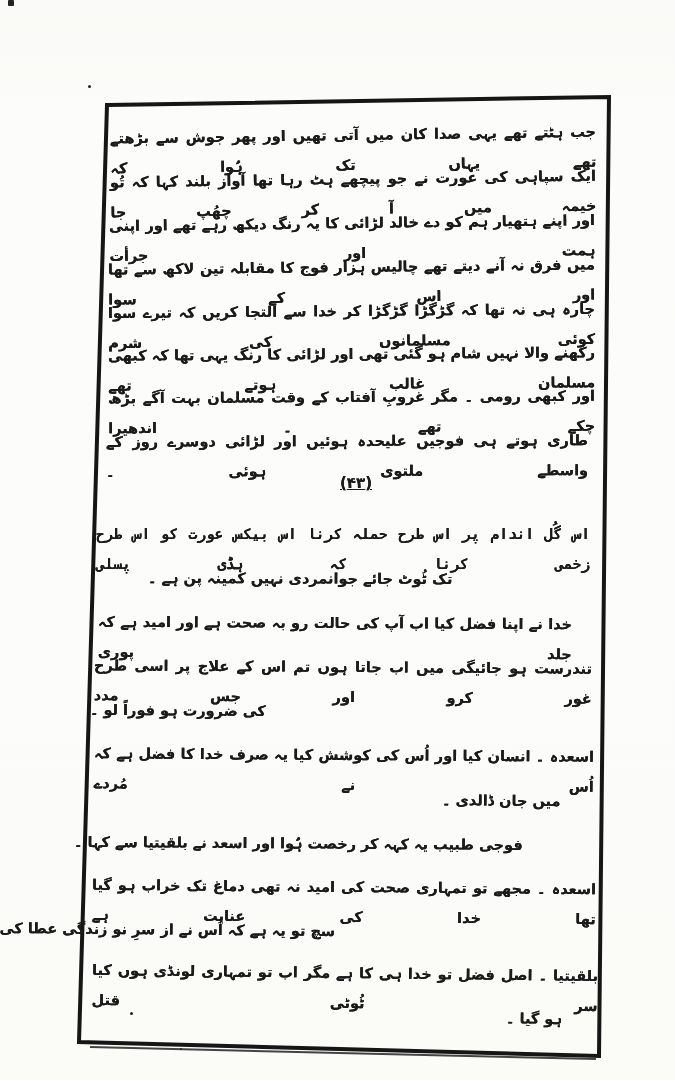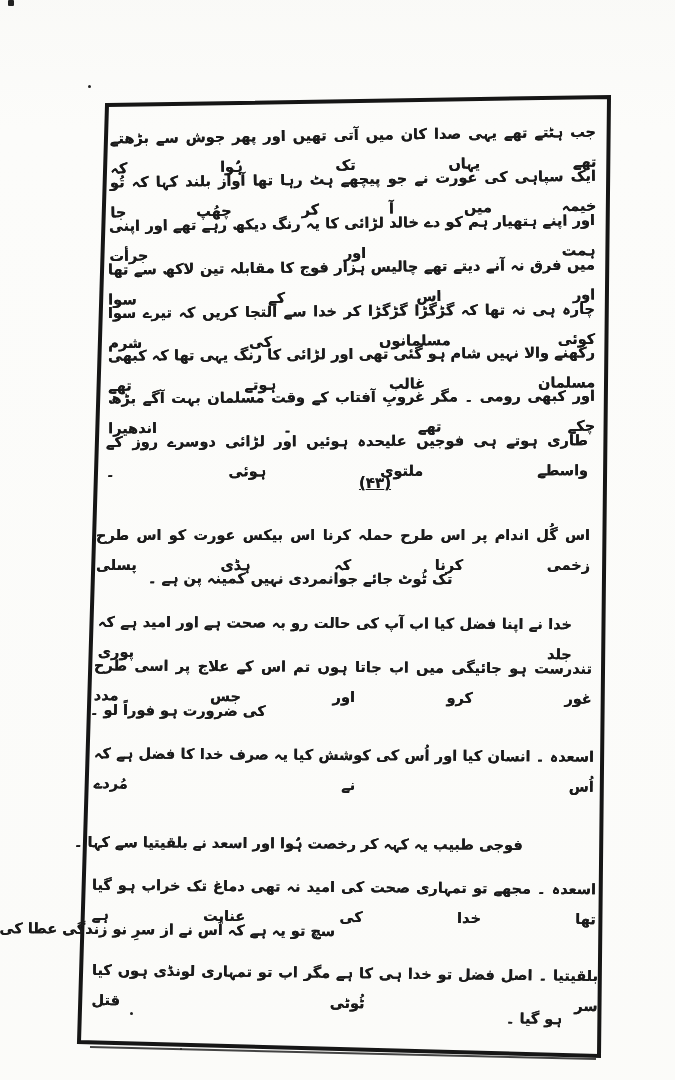--- a/index.html
+++ b/index.html
@@ -61,27 +61,28 @@
 
   <div class="line full" style="left:110px;top:120px;width:486px;transform:rotate(-0.8deg);">جب ہٹتے تھے یہی صدا کان میں آتی تھیں اور پھر جوش سے بڑھتے تھے یہاں تک ہُوا کہ</div>
   <div class="line full" style="left:110px;top:164px;width:486px;transform:rotate(-0.8deg);">ایک سپاہی کی عورت نے جو پیچھے ہٹ رہا تھا آواز بلند کہا کہ تُو خیمہ میں آ کر چھُپ جا</div>
   <div class="line full" style="left:109px;top:208px;width:486px;transform:rotate(-0.7deg);">اور اپنے ہتھیار ہم کو دے خالد لڑائی کا یہ رنگ دیکھ رہے تھے اور اپنی ہمت اور جرأت</div>
   <div class="line full" style="left:108px;top:252px;width:487px;transform:rotate(-0.6deg);">میں فرق نہ آنے دیتے تھے چالیس ہزار فوج کا مقابلہ تین لاکھ سے تھا اور اس کے سوا</div>
   <div class="line full" style="left:108px;top:296px;width:487px;transform:rotate(-0.5deg);">چارہ ہی نہ تھا کہ گڑگڑا گڑگڑا کر خدا سے التجا کریں کہ تیرے سوا کوئی مسلمانوں کی شرم</div>
   <div class="line full" style="left:108px;top:339px;width:487px;transform:rotate(-0.4deg);">رکھنے والا نہیں شام ہو گئی تھی اور لڑائی کا رنگ یہی تھا کہ کبھی مسلمان غالب ہوتے تھے</div>
   <div class="line full" style="left:108px;top:382px;width:487px;transform:rotate(-0.3deg);">اور کبھی رومی ۔ مگر غروبِ آفتاب کے وقت مسلمان بہت آگے بڑھ چکے تھے ۔ اندھیرا</div>
   <div class="line full" style="left:106px;top:426px;width:482px;transform:rotate(-0.2deg);">طاری ہوتے ہی فوجیں علیحدہ ہوئیں اور لڑائی دوسرے روز کے واسطے ملتوی ہوئی ۔</div>
 
-  <div class="marker" style="left:340px;top:474px;width:70px;text-align:center;text-decoration:underline;">(۴۳)</div>
+  <div class="marker" style="left:340px;top:474px;width:70px;text-align:left;text-decoration:underline;">(۴۳)</div>
 
-  <div class="line full" style="left:96px;top:520px;width:494px;transform:rotate(0deg);">اس گُل اندام پر اس طرح حملہ کرنا اس بیکس عورت کو اس طرح زخمی کرنا کہ ہڈی پسلی</div>
+  <div class="line full" style="left:96px;top:520px;width:494px;transform:rotate(0deg);font-family:Liberation Mono, monospace;">اس گُل اندام پر اس طرح حملہ کرنا اس بیکس عورت کو اس طرح زخمی کرنا کہ ہڈی پسلی</div>
   <div class="line part" style="right:223px;top:564px;transform:rotate(0.2deg);transform-origin:right center;">تک ٹُوٹ جائے جوانمردی نہیں کمینہ پن ہے ۔</div>
   <div class="line full" style="left:98px;top:608px;width:474px;transform:rotate(0.3deg);">خدا نے اپنا فضل کیا اب آپ کی حالت رو بہ صحت ہے اور امید ہے کہ جلد پوری</div>
   <div class="line full" style="left:94px;top:652px;width:498px;transform:rotate(0.4deg);">تندرست ہو جائیگی میں اب جاتا ہوں تم اس کے علاج پر اسی طرح غور کرو اور جس مدد</div>
   <div class="line part" style="right:409px;top:696px;transform:rotate(0.4deg);transform-origin:right center;">کی ضرورت ہو فوراً لو ۔</div>
   <div class="line full" style="left:94px;top:740px;width:500px;transform:rotate(0.4deg);">اسعدہ ۔ انسان کیا اور اُس کی کوشش کیا یہ صرف خدا کا فضل ہے کہ اُس نے مُردے</div>
+  <div class="line part" style="right:115px;top:786px;transform:rotate(0.4deg);transform-origin:right center;">میں جان ڈالدی ۔</div>
   <div class="line part" style="right:152px;top:830px;transform:rotate(0.4deg);transform-origin:right center;">فوجی طبیب یہ کہہ کر رخصت ہُوا اور اسعد نے بلقیتیا سے کہا ۔</div>
   <div class="line full" style="left:92px;top:872px;width:504px;transform:rotate(0.5deg);">اسعدہ ۔ مجھے تو تمہاری صحت کی امید نہ تھی دماغ تک خراب ہو گیا تھا خدا کی عنایت ہے</div>
   <div class="line part" style="right:340px;top:916px;transform:rotate(0.5deg);transform-origin:right center;">سچ تو یہ ہے کہ اُس نے از سرِ نو زندگی عطا کی ۔</div>
   <div class="line full" style="left:92px;top:958px;width:506px;transform:rotate(0.7deg);">بلقیتیا ۔ اصل فضل تو خدا ہی کا ہے مگر اب تو تمہاری لونڈی ہوں کیا سر ٹُوٹی قتل</div>
   <div class="line part" style="right:113px;top:1004px;transform:rotate(0.8deg);transform-origin:right center;margin-left:48px;">ہو گیا ۔</div>
 
 </div>
 
 </body></html>

